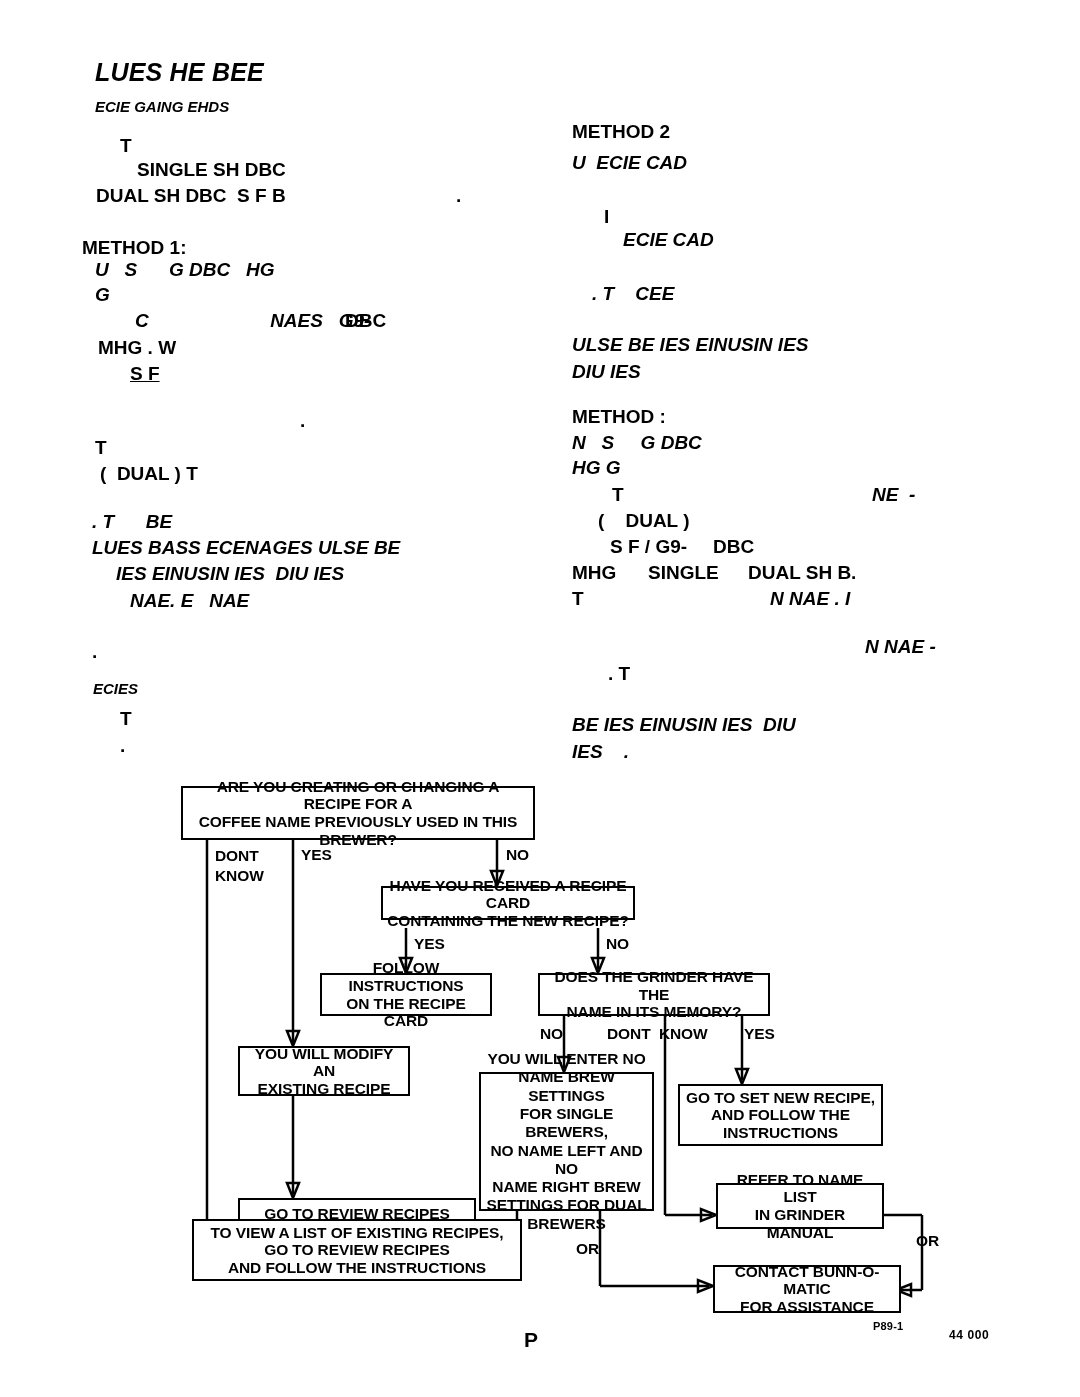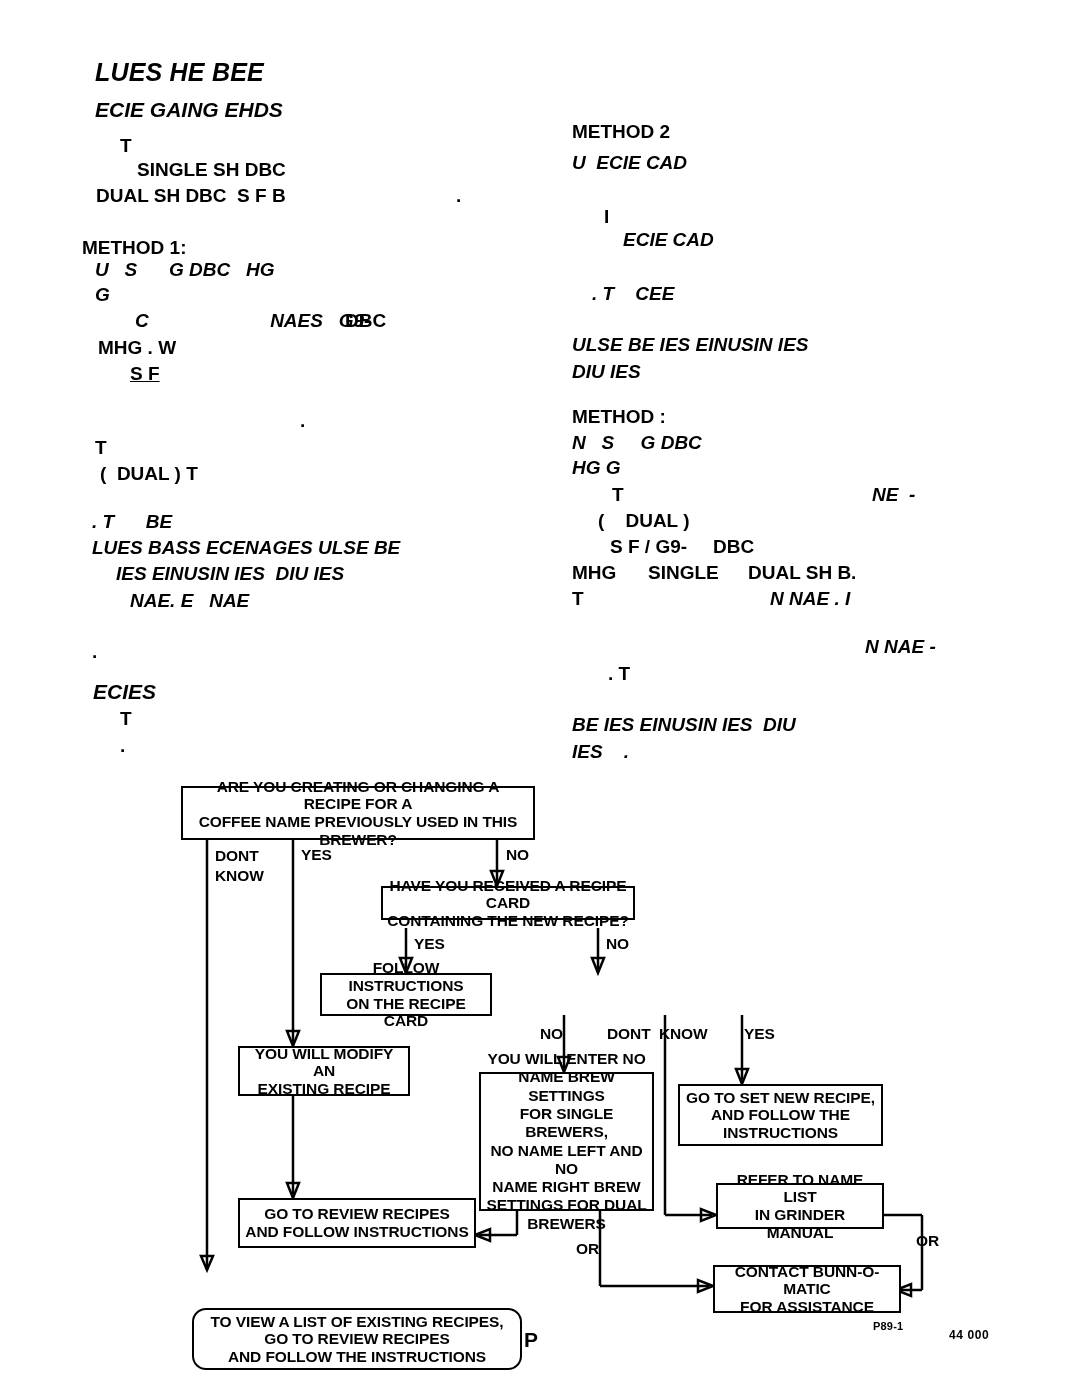--- a/index.html
+++ b/index.html
@@ -24,21 +24,21 @@
   
   .abs { position: absolute; white-space: pre; }
 
   .h1 {
     font-size: 25px;
     font-weight: bold;
     font-style: italic;
     letter-spacing: 0.2px;
   }
   .h2 {
-    font-size: 21px;
+    font-size: 15px;
     font-weight: bold;
     font-style: italic;
   }
   .bodyb {
     font-size: 19px;
     font-weight: bold;
   }
   .bodyi {
     font-size: 19px;
     font-weight: bold;
@@ -201,34 +201,35 @@
       <path d="M896 1290 l15 -6 l0 12 z" fill="#000" stroke="none"></path>
 
     </svg>
 
     <div class="box" style="left:181px; top:786px; width:354px; height:54px;">ARE YOU CREATING OR CHANGING A RECIPE FOR A<br>COFFEE NAME PREVIOUSLY USED IN THIS BREWER?</div>
 
     <div class="box" style="left:381px; top:886px; width:254px; height:34px;">HAVE YOU RECEIVED A RECIPE CARD<br>CONTAINING THE NEW RECIPE?</div>
 
     <div class="box" style="left:320px; top:973px; width:172px; height:43px;">FOLLOW INSTRUCTIONS<br>ON THE RECIPE CARD</div>
 
+    <div class="box" style="left:538px; top:973px; width:232px; height:43px;">DOES THE GRINDER HAVE THE<br>NAME IN ITS MEMORY?</div>
 
     <div class="box" style="left:238px; top:1046px; width:172px; height:50px;">YOU WILL MODIFY AN<br>EXISTING RECIPE</div>
 
     <div class="box" style="left:479px; top:1072px; width:175px; height:139px; line-height:1.18;">YOU WILL ENTER NO<br>NAME BREW SETTINGS<br>FOR SINGLE BREWERS,<br>NO NAME LEFT AND NO<br>NAME RIGHT BREW<br>SETTINGS FOR DUAL<br>BREWERS</div>
 
     <div class="box" style="left:678px; top:1084px; width:205px; height:62px;">GO TO SET NEW RECIPE,<br>AND FOLLOW THE<br>INSTRUCTIONS</div>
 
     <div class="box" style="left:716px; top:1183px; width:168px; height:46px;">REFER TO NAME LIST<br>IN GRINDER MANUAL</div>
 
     <div class="box" style="left:238px; top:1198px; width:238px; height:50px;">GO TO REVIEW RECIPES<br>AND FOLLOW INSTRUCTIONS</div>
 
     <div class="box" style="left:713px; top:1265px; width:188px; height:48px;">CONTACT BUNN-O-MATIC<br>FOR ASSISTANCE</div>
 
-    <div class="box" style="left:192px; top:1308px; width:330px; height:62px;border-radius:14px;">TO VIEW A LIST OF EXISTING RECIPES,<br>GO TO REVIEW RECIPES<br>AND FOLLOW THE INSTRUCTIONS</div>
+    <div class="box" style="left:192px; top:1219px; width:330px; height:62px;">TO VIEW A LIST OF EXISTING RECIPES,<br>GO TO REVIEW RECIPES<br>AND FOLLOW THE INSTRUCTIONS</div>
 
     <div class="elabel" style="left:215px; top:846px; line-height:1.3;">DONT<br>KNOW</div>
     <div class="elabel" style="left:301px; top:846px;">YES</div>
     <div class="elabel" style="left:506px; top:846px;">NO</div>
 
     <div class="elabel" style="left:414px; top:935px;">YES</div>
     <div class="elabel" style="left:606px; top:935px;">NO</div>
 
     <div class="elabel" style="left:540px; top:1025px;">NO</div>
     <div class="elabel" style="left:607px; top:1025px;">DONT  KNOW</div>

